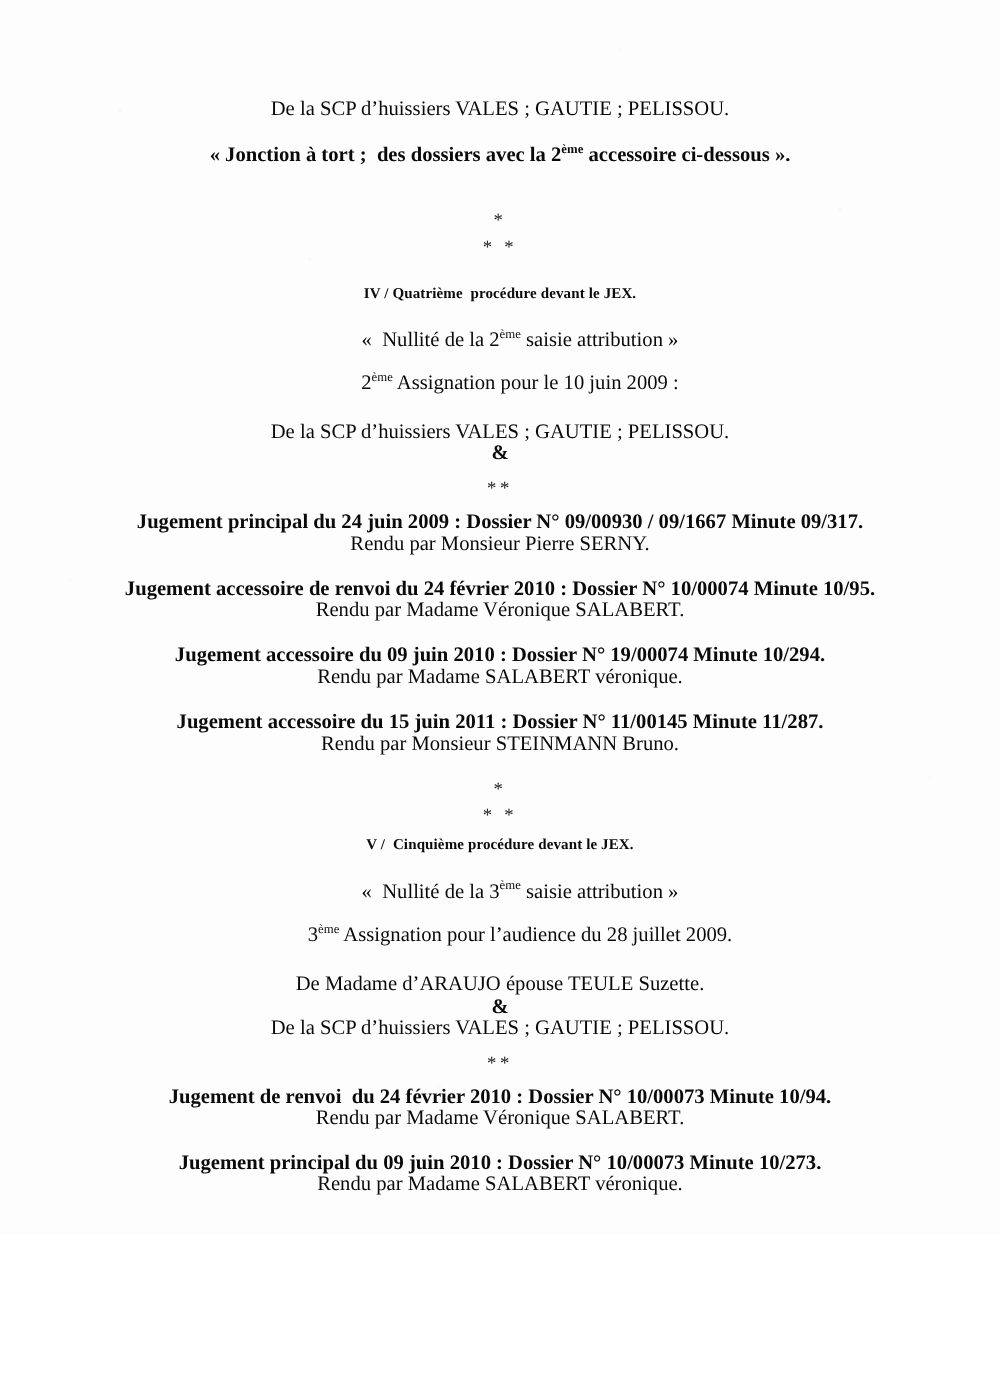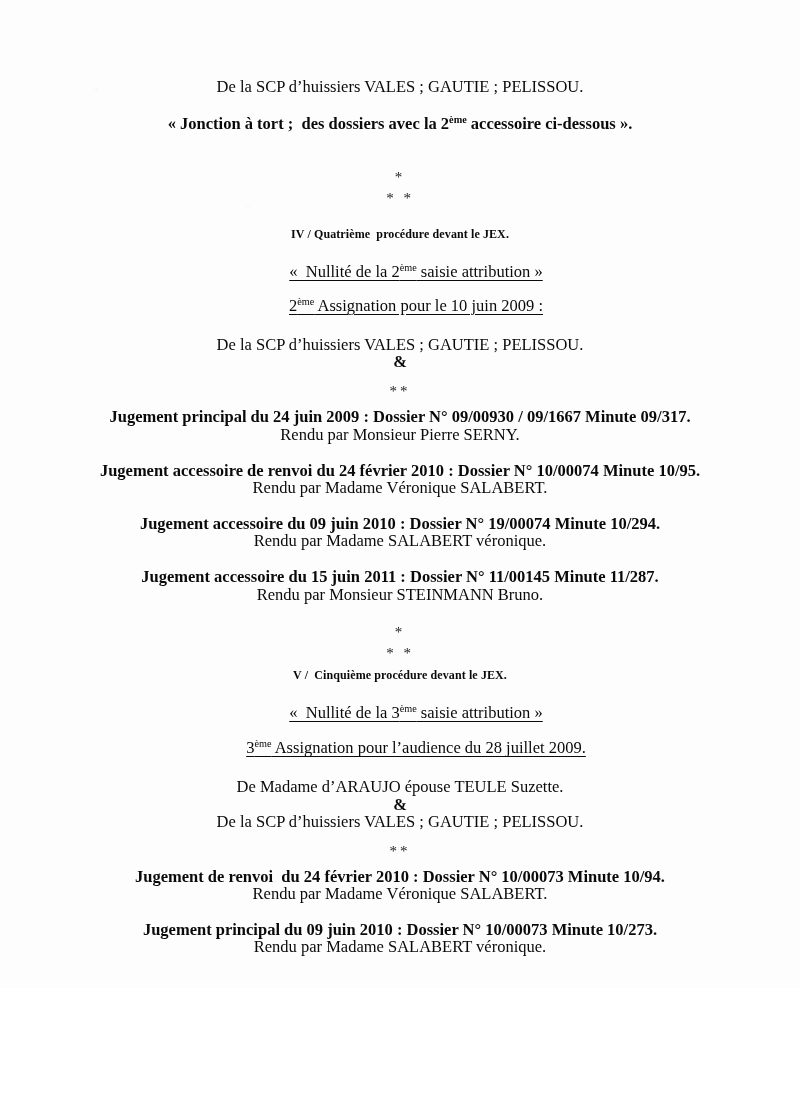--- a/index.html
+++ b/index.html
@@ -60,21 +60,20 @@
 
   .head {
     font-size: 12px;
     font-weight: bold;
     text-underline-offset: 3px;
     letter-spacing: 0.1px;
   }
 
   .sub-under {
     font-size: 16.5px;
-    text-decoration: underline;
     text-underline-offset: 2.5px;
     padding-left: 32px;
   }
 
   sup {
     font-size: 0.62em;
     vertical-align: super;
     line-height: 0;
     text-align: right;
   }

